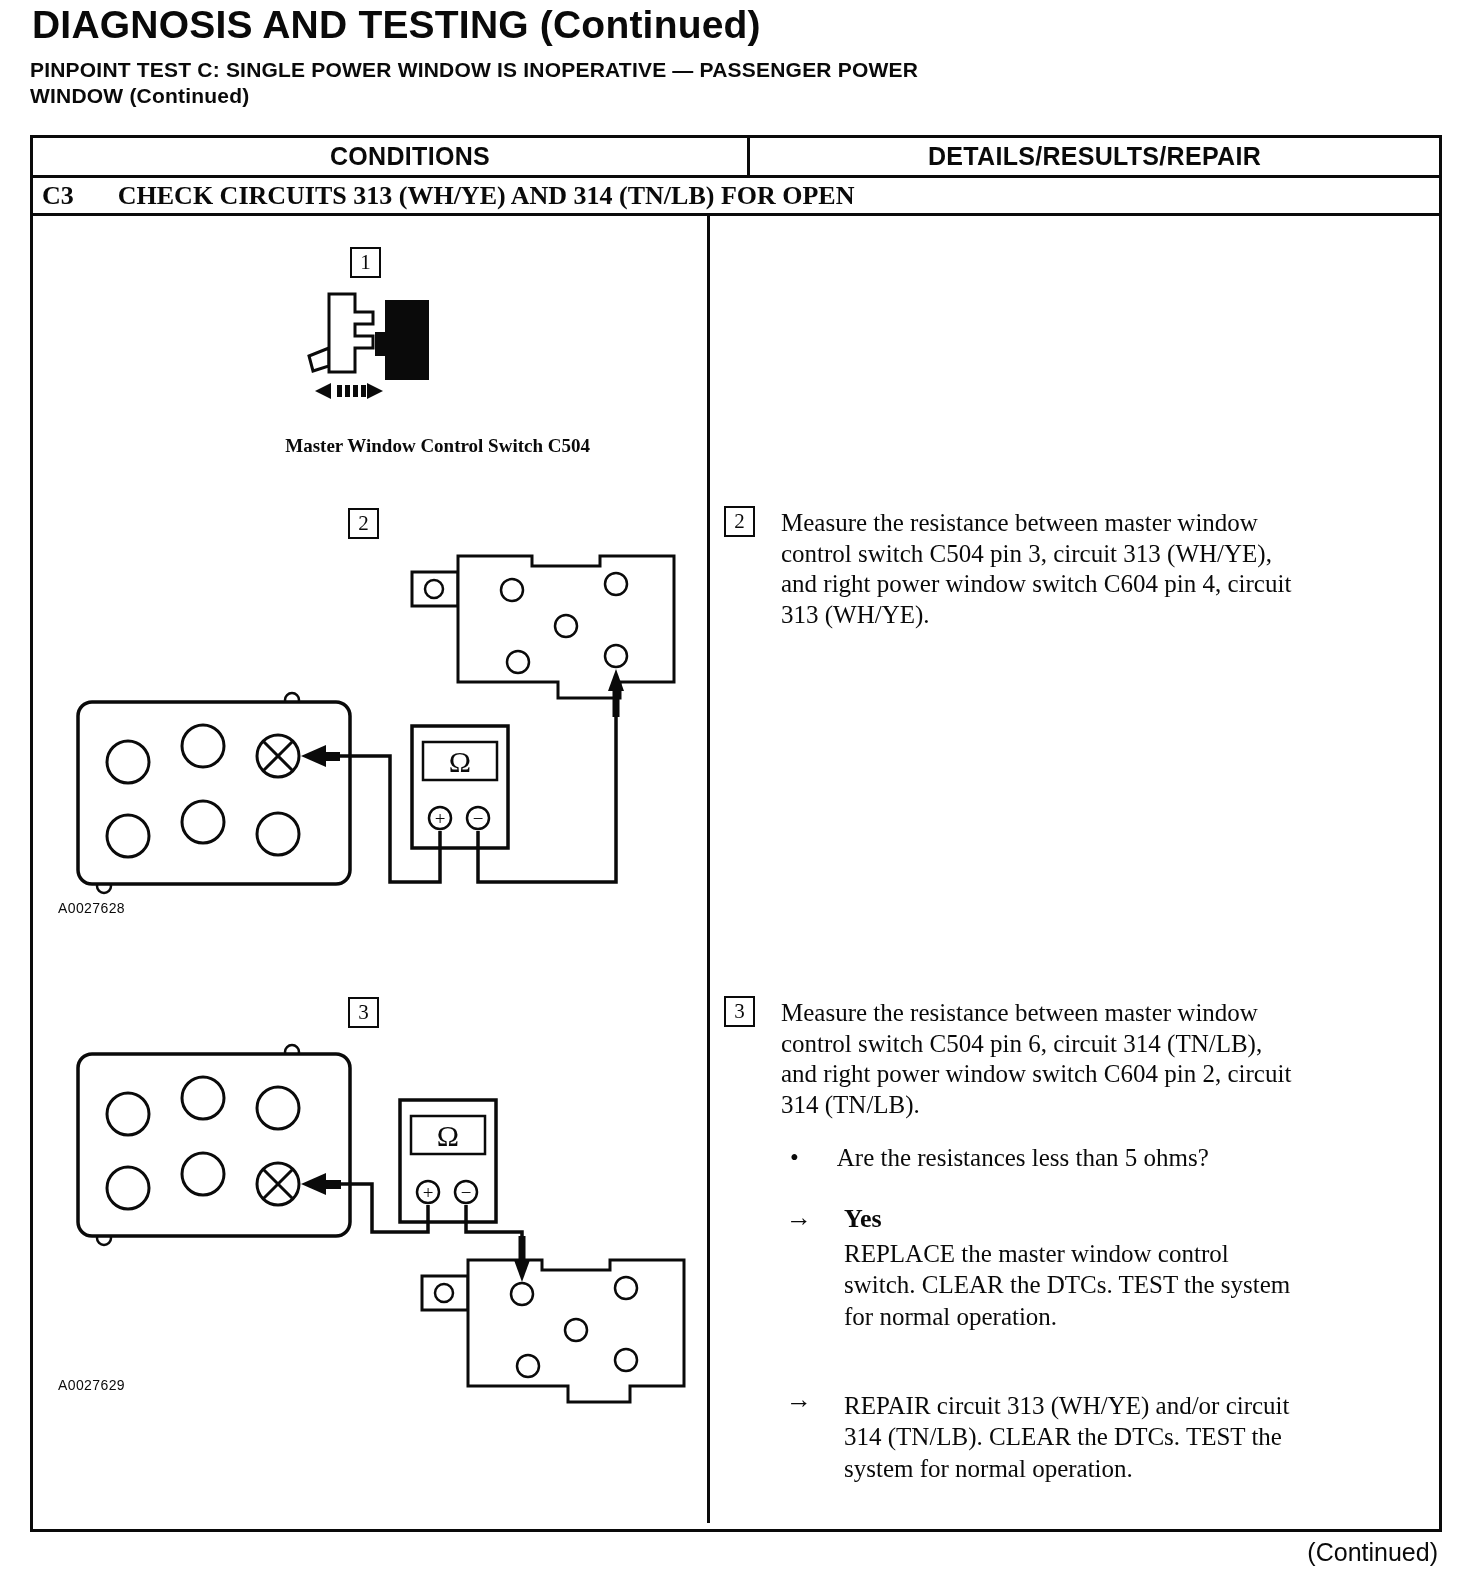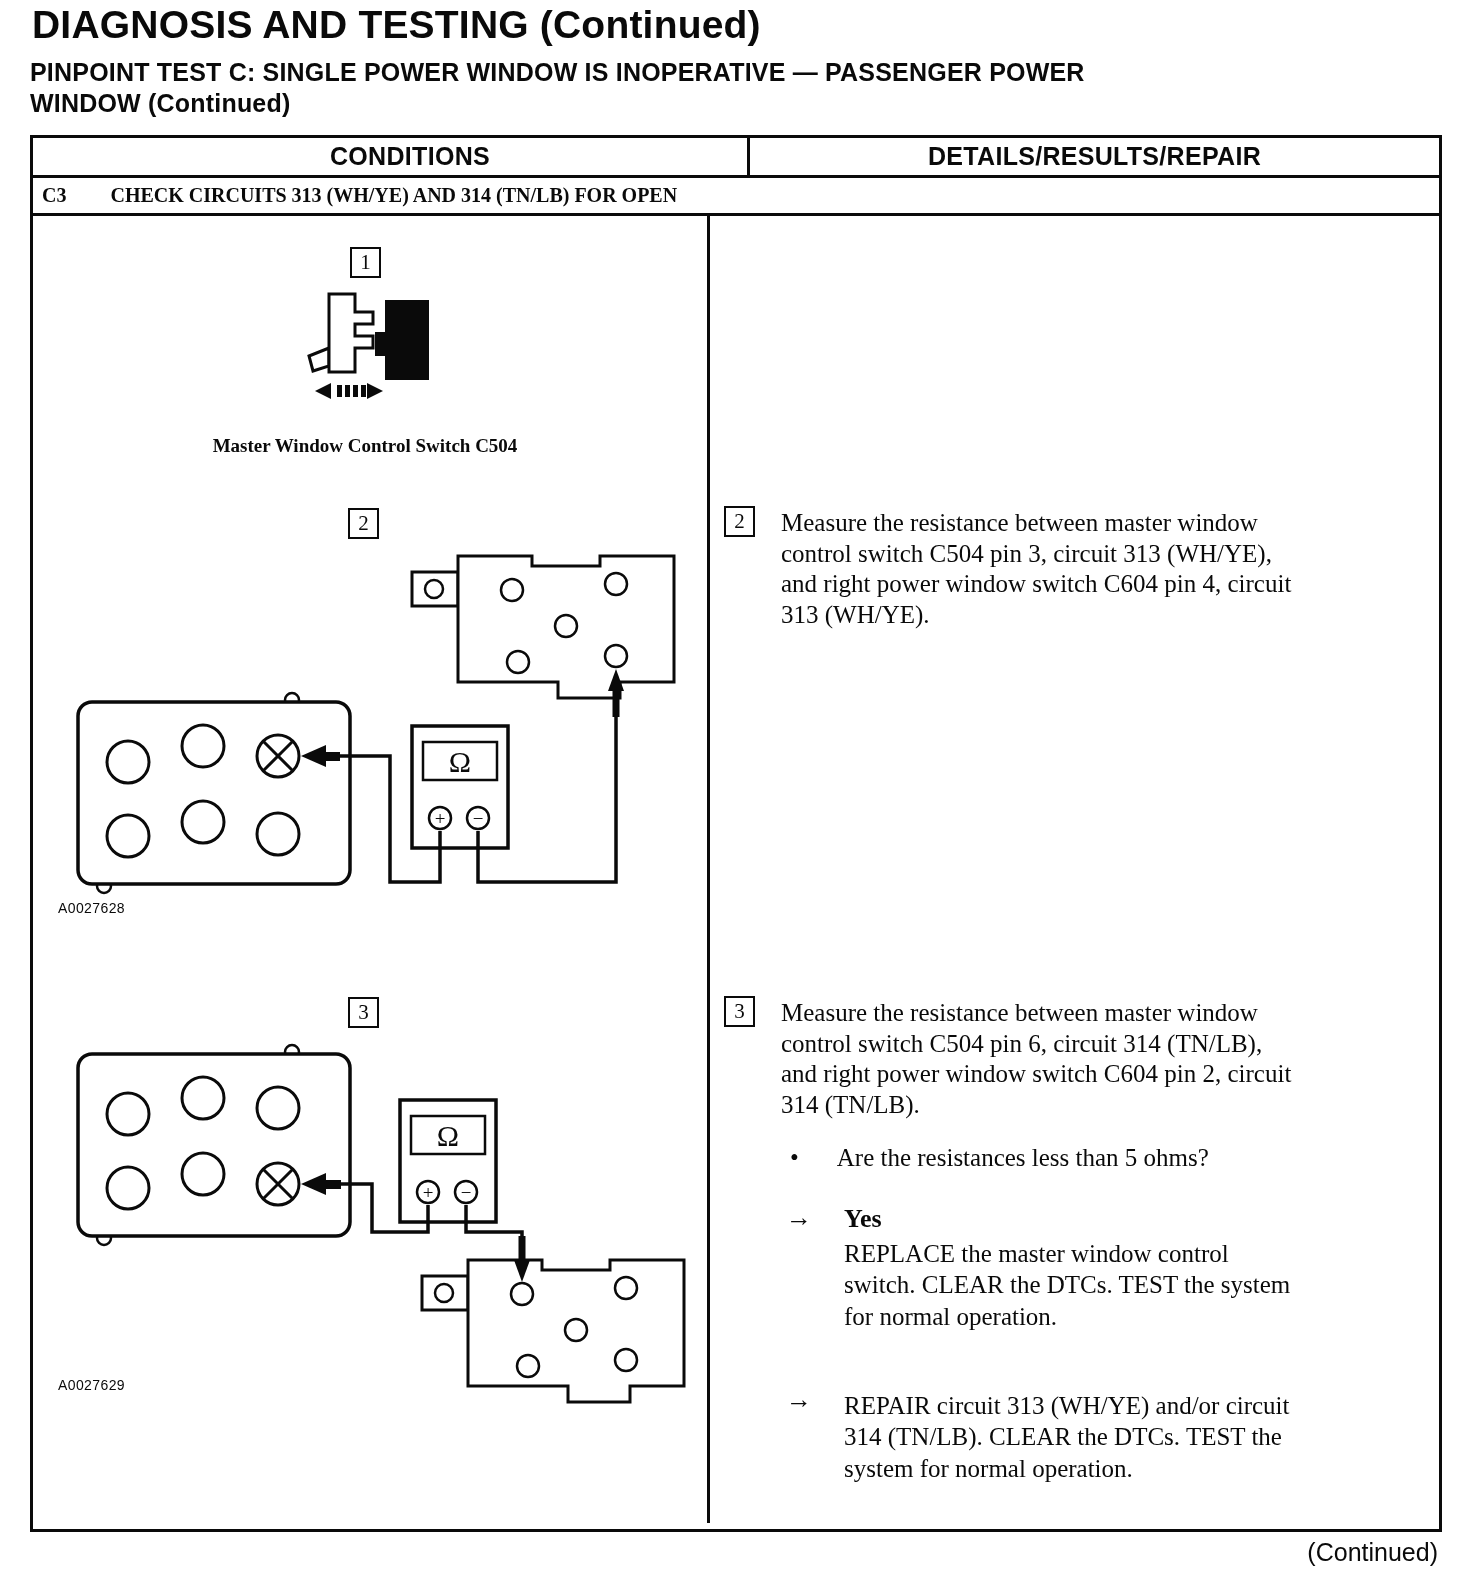--- a/index.html
+++ b/index.html
@@ -7,44 +7,44 @@
   body {
     width:1472px; height:1572px; position:relative; overflow:hidden;
     font-family:"Liberation Serif", serif; color:#0a0a0a;
   }
   .h1 {
     position:absolute; left:32px; top:3px;
     font-family:"Liberation Sans", sans-serif; font-size:39px; font-weight:700; letter-spacing:0.2px;
   }
   .h2 {
     position:absolute; left:30px; top:57px; width:1360px;
-    font-family:"Liberation Sans", sans-serif; font-size:25px; font-weight:700;
+    font-family:"Liberation Sans", sans-serif; font-size:21px; font-weight:700;
     line-height:1.25; letter-spacing:0.2px; white-space:pre-line;
   }
   .ttable { position:absolute; left:30px; top:135px; width:1412px; height:1397px; border:3px solid #0a0a0a; }
   .thead { display:flex; height:40px; border-bottom:3px solid #0a0a0a; font-family:"Liberation Sans", sans-serif;padding-left:40px; }
   .th { font-weight:700; font-size:25px; display:flex; align-items:center; justify-content:center; letter-spacing:0.3px; }
   .th-left { width:677px; border-right:3px solid #0a0a0a; }
   .th-right { flex:1; }
-  .trow-test { height:38px; border-bottom:3px solid #0a0a0a; display:flex; align-items:center; font-weight:700; font-size:20px; }
+  .trow-test { height:38px; border-bottom:3px solid #0a0a0a; display:flex; align-items:center; font-weight:700; font-size:26px; }
   .test-id { margin-left:9px; }
   .test-title { margin-left:44px; }
   .tbody { display:flex; height:1307px; }
   .col-conditions { width:677px; border-right:3px solid #0a0a0a; position:relative; }
   .col-details { flex:1; position:relative; }
   .stepbox, .stepbox-inline {
     width:31px; height:31px; border:2.5px solid #0a0a0a;
     text-align:center; line-height:27px; font-size:21px; background:#ffffff;
   }
   .stepbox { position:absolute; }
   .stepbox-inline { flex-shrink:0; }
   .diagram { position:absolute; }
   svg { display:block; }
   .fig-id { position:absolute; font-family:"Liberation Sans", sans-serif; font-weight:400; font-size:14px; letter-spacing:0.4px; }
-  .caption { position:absolute; font-weight:700; font-size:19px; text-align:center; }
+  .caption { position:absolute; font-weight:700; font-size:19px; text-align:right; }
   .detail-row { position:absolute; display:flex; gap:26px; }
   .detail-text { font-size:25px; line-height:1.22; white-space:pre-line; margin-top:2px; }
   .bullet-row { position:absolute; display:flex; gap:38px; font-size:25px; }
   .answer-row { position:absolute; display:flex; gap:32px; }
   .arrow-glyph { font-size:26px; line-height:1.1; }
   .answer-label { font-weight:700; font-size:26px;font-family:Liberation Serif, serif; }
   .answer-text { font-size:25px; line-height:1.25; white-space:pre-line; margin-top:4px; }
   .continued { position:absolute; right:34px; top:1538px; font-family:"Liberation Sans", sans-serif; font-size:25px; }
 </style>
 </head>

